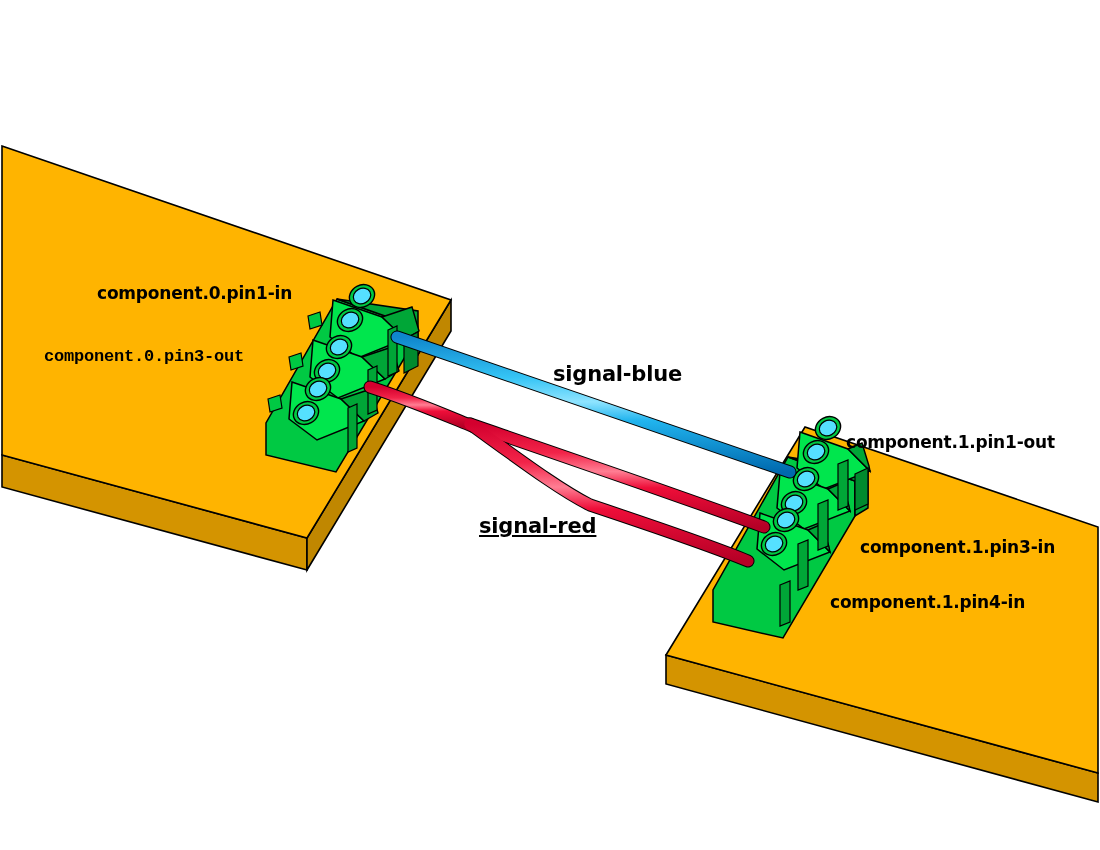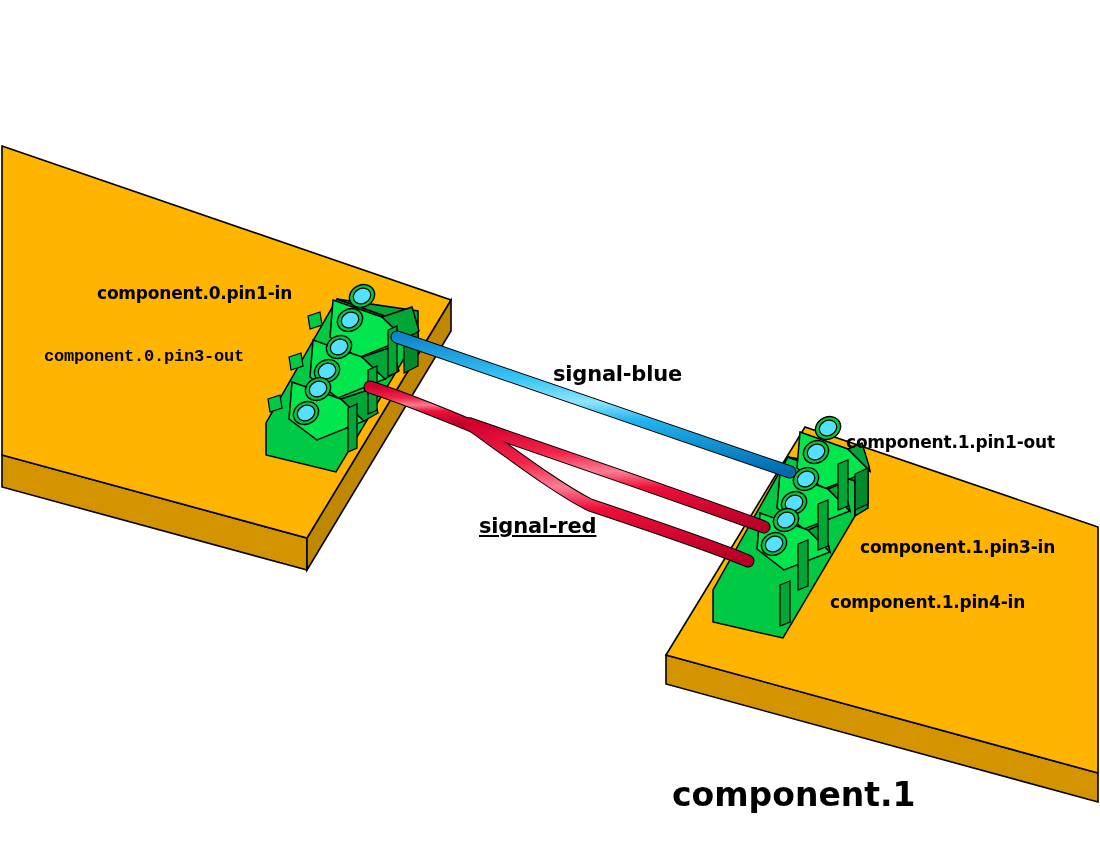--- a/index.html
+++ b/index.html
@@ -187,15 +187,14 @@
 
 <div class="lbl pin-label" style="left:860px; top:539px;">component.1.pin3-in</div>
 
 <div class="lbl pin-label" style="left:830px; top:566px;margin-top:28px;">component.1.pin4-in</div>
 
 <div class="lbl signal-label" style="left:553px; top:364px;">signal-blue</div>
 
 <div class="lbl signal-label" style="left:479px; top:516px;text-decoration:underline;">signal-red</div>
 
 
-<div class="lbl board-label" style="left:672px; top:778px;">component.1</div>
 
 </div>
 
 </body></html>

